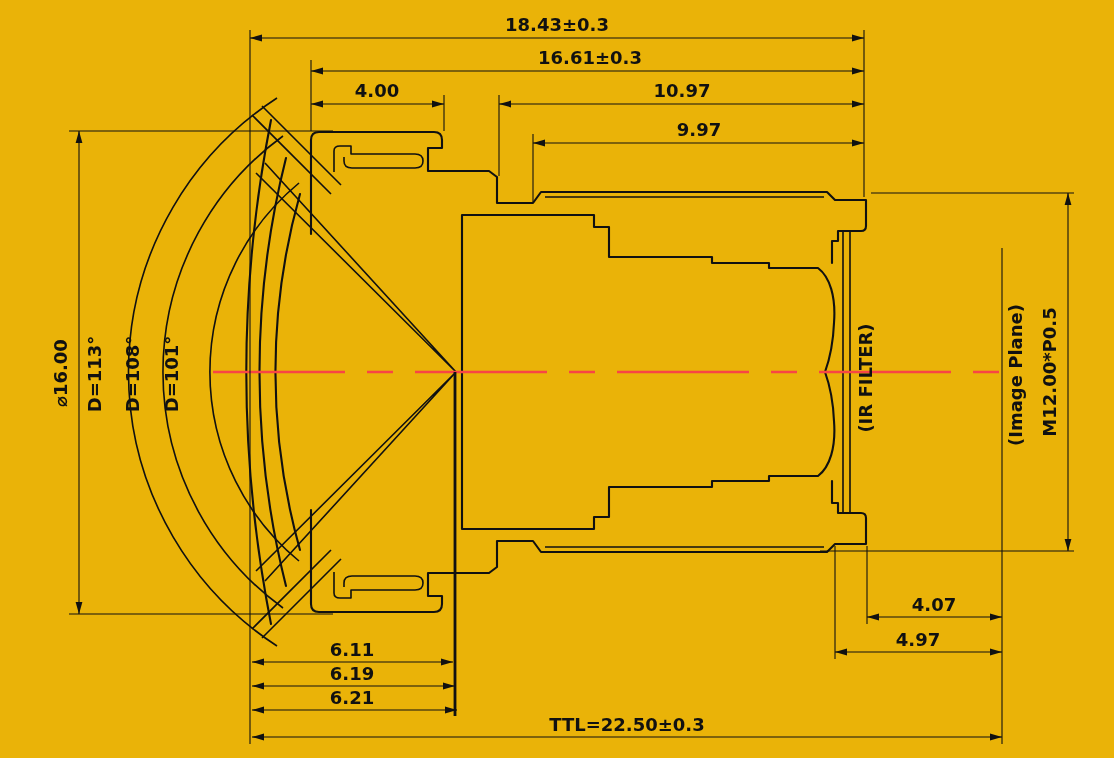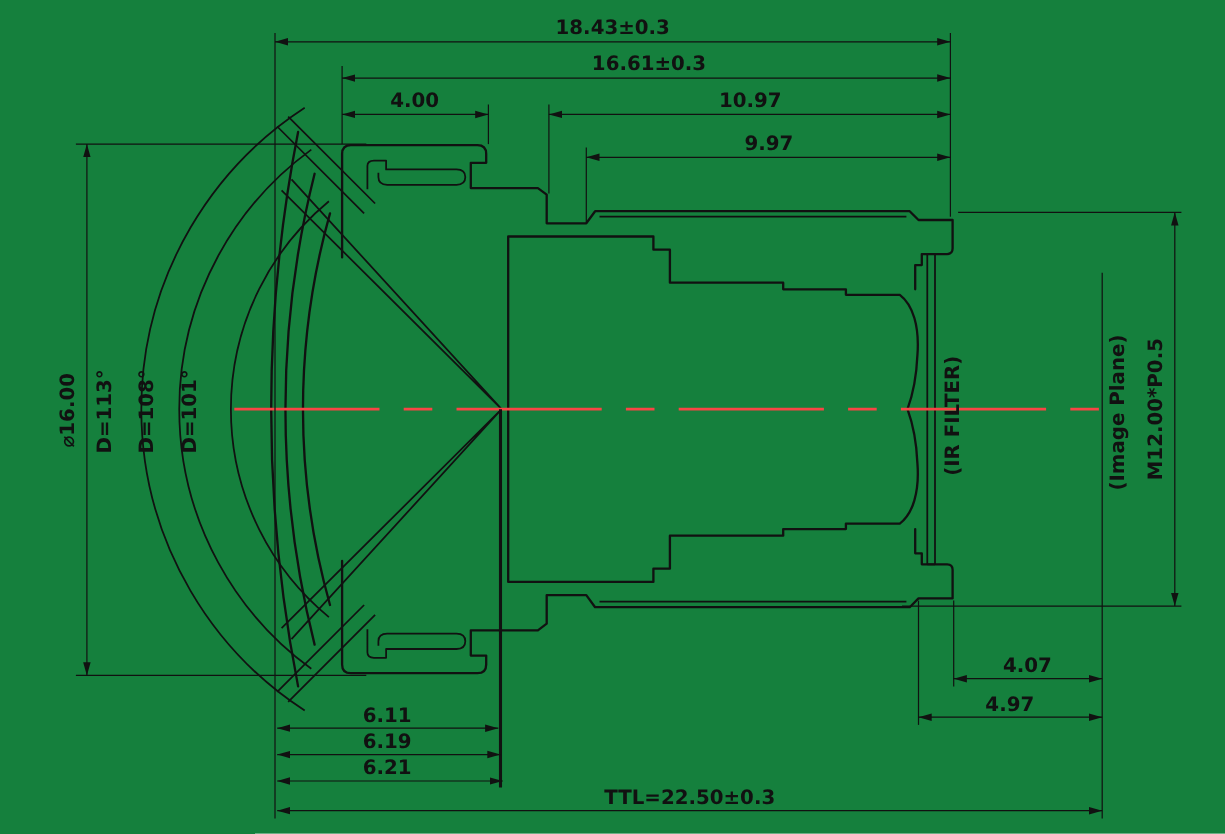--- a/index.html
+++ b/index.html
@@ -1,16 +1,16 @@
 <!DOCTYPE html>
 <html style="--line: #111111; --red: #f84545;"><head>
 <meta charset="utf-8">
 <style>
   html,body{margin:0;padding:0;background:#ffffff;}
-  #stage{position:relative;width:1114px;height:758px;background:#15803d;overflow:hidden;
+  #stage{position:relative;width:1114px;height:758px;background:#eab308;overflow:hidden;
          font-family:"DejaVu Sans",sans-serif;}
   svg{display:block;}
   .ol   {stroke:var(--line);stroke-width:2.1;fill:none;stroke-linejoin:round;stroke-linecap:round;}
   .med  {stroke:var(--line);stroke-width:1.6;fill:none;stroke-linejoin:round;}
   .ext  {stroke:var(--line);stroke-width:1.1;fill:none;}
   .dim  {stroke:var(--line);stroke-width:1.1;fill:none;
          marker-start:url(#arr);marker-end:url(#arr);}
   .heavy{stroke:var(--line);stroke-width:2.8;fill:none;}
   .cl   {stroke:var(--red);stroke-width:2.5;fill:none;
          stroke-dasharray:132 22 26 22;}

